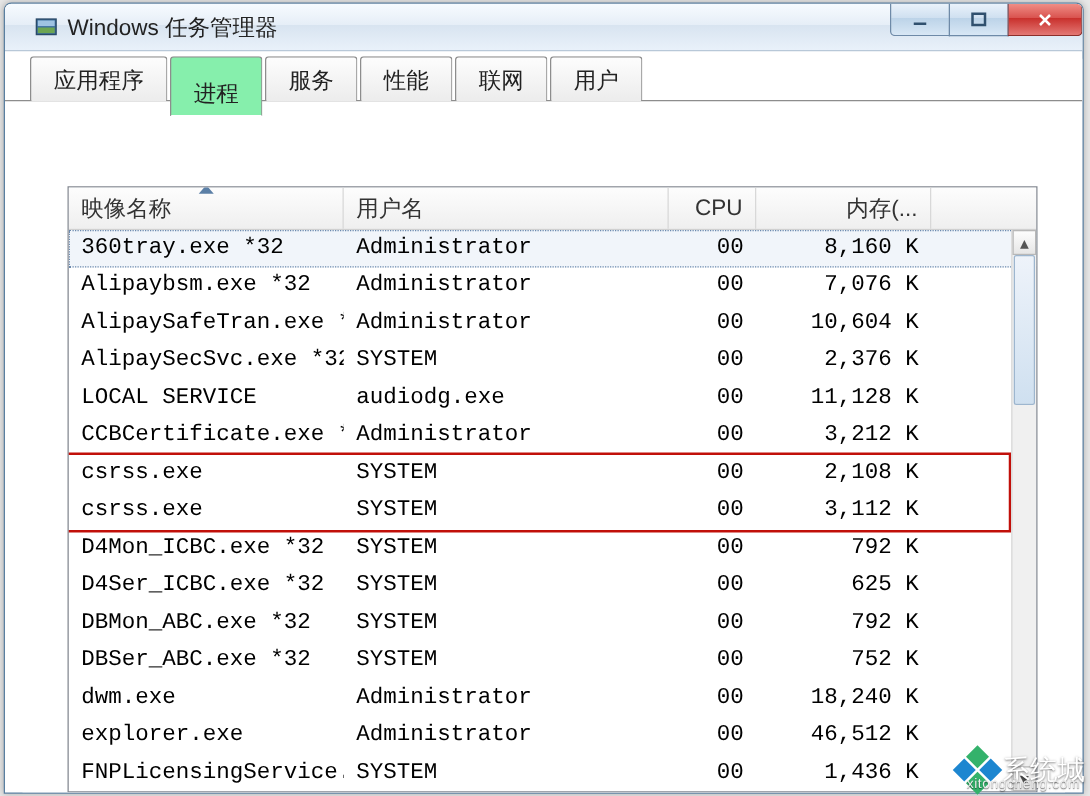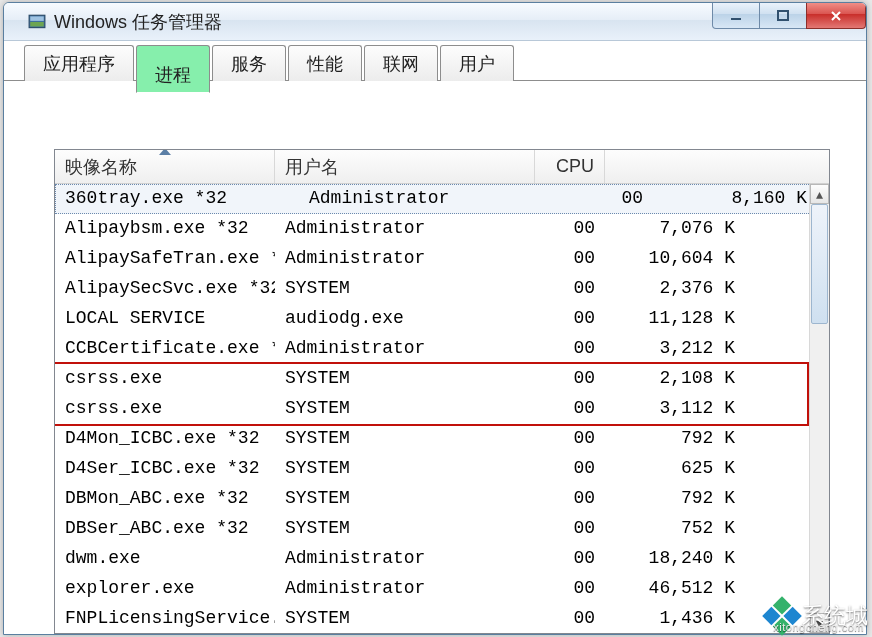--- a/index.html
+++ b/index.html
@@ -152,21 +152,20 @@
     line-height: 1.65;
     position: relative;
   }
   .row { height: 30px; }
   .cell { padding: 0 10px; white-space: nowrap; overflow: hidden; text-overflow: ellipsis; display: flex; align-items: center; }
   .cell.cpu, .cell.mem { justify-content: flex-end; font-variant-numeric: tabular-nums; }
   .row.selected {
     background: #f1f5fa;
     outline: 1px dotted #6b89ad;
     outline-offset: -1px;
-    gap: 24px;
   }
   .highlight-box {
     position: absolute;
     border: 2px solid #c1100a;
     pointer-events: none;
   }
   
   .vscroll {
     position: absolute; right: 0; top: 34px; bottom: 0;
     width: 20px;
@@ -263,20 +262,21 @@
   <div class="content">
     <div class="listbox">
 
       <div class="cols header-row">
         <div class="header-cell">
           <span class="sort-arrow"></span>
           <span>映像名称</span>
         </div>
         <div class="header-cell">用户名</div>
         <div class="header-cell cpu">CPU</div>
+        <div class="header-cell mem">内存(...</div>
       </div>
 
       <div class="rows" id="rows">
           <div class="row cols selected">
             <div class="cell name">360tray.exe *32</div>
             <div class="cell user">Administrator</div>
             <div class="cell cpu">00</div>
             <div class="cell mem">8,160 K</div>
           </div>
           <div class="row cols">

